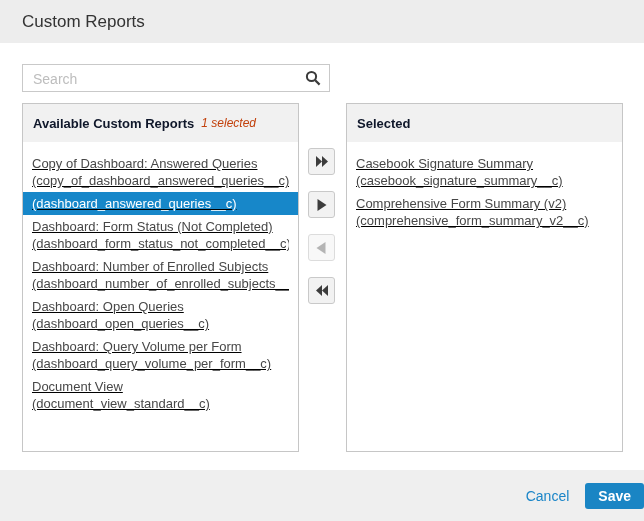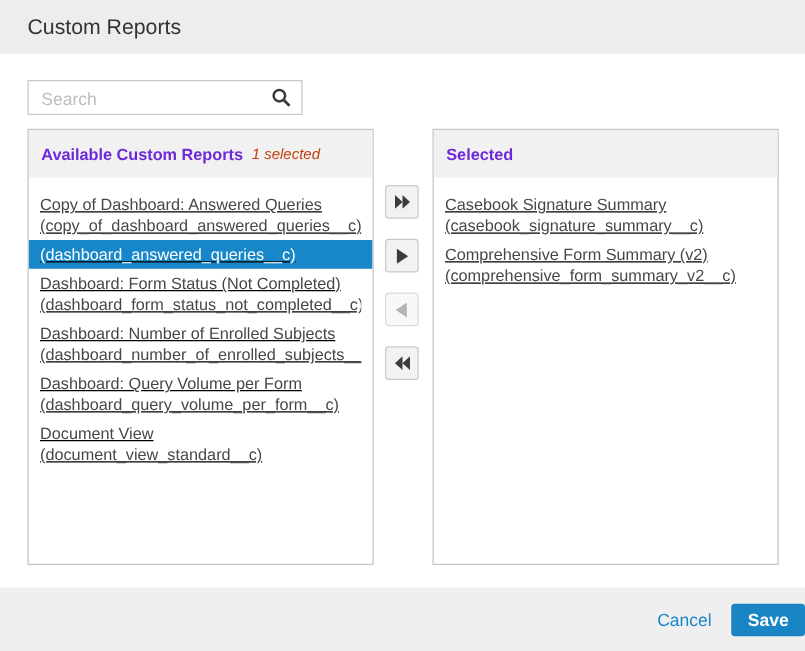--- a/index.html
+++ b/index.html
@@ -15,21 +15,21 @@
     position: absolute; top: 0; left: 0; right: 0; height: 43px;
     background: #ededed;
   }
   .dialog-title {
     margin: 0; padding: 12px 0 0 22px;
     font-size: 17px; font-weight: 400; color: #333333;
   }
 
   
   .search-box {
-    position: absolute; left: 22px; top: 64px; width: 220px; height: 28px;
+    position: absolute; left: 22px; top: 64px; width: 308px; height: 28px;
     border: 1px solid #c9c9c9; background: #ffffff; box-sizing: border-box;
   }
   .search-input {
     border: none; outline: none; background: transparent;
     width: 232px; height: 24px; margin: 1px 0 0 8px;
     font-family: "Liberation Sans", sans-serif;
     font-size: 14px; color: #333333;
   }
   .search-input::placeholder { color: #bdbdbd; opacity: 1; }
   .search-icon { position: absolute; right: 8px; top: 5px; width: 16px; height: 16px; }
@@ -39,21 +39,21 @@
     position: absolute; top: 103px; width: 277px; height: 349px;
     border: 1px solid #c6c6c6; background: #ffffff;
     box-sizing: border-box; overflow: hidden;
   }
   .panel-available { left: 22px; }
   .panel-selected  { left: 346px; }
   .panel-header {
     height: 38px; background: #f1f1f1;
     display: flex; align-items: center; padding: 0 10px; box-sizing: border-box;
   }
-  .panel-title { font-size: 13px; font-weight: bold; color: #6d28d9; }
+  .panel-title { font-size: 13px; font-weight: bold; color: #0f172a; }
   .selection-count { font-size: 12px; font-style: italic; color: #c2410c; margin-left: 7px; }
   .panel-list { padding-top: 10px; text-decoration: underline; }
   .list-item { padding: 3px 9px; cursor: pointer; }
   .item-name, .item-code {
     font-size: 13px; line-height: 17px; color: #474747;
     white-space: nowrap; overflow: hidden;
   }
   .list-item.selected { background: #1787c9; }
   .list-item.selected .item-name, .list-item.selected .item-code { color: #ffffff; }
 
@@ -122,20 +122,24 @@
     </div>
     <div class="list-item">
       <div class="item-name">Dashboard: Form Status (Not Completed)</div>
       <div class="item-code">(dashboard_form_status_not_completed__c)</div>
     </div>
     <div class="list-item">
       <div class="item-name">Dashboard: Number of Enrolled Subjects</div>
       <div class="item-code">(dashboard_number_of_enrolled_subjects__c)</div>
     </div>
     <div class="list-item">
+      <div class="item-name">Dashboard: Open Queries</div>
+      <div class="item-code">(dashboard_open_queries__c)</div>
+    </div>
+    <div class="list-item">
       <div class="item-name">Dashboard: Query Volume per Form</div>
       <div class="item-code">(dashboard_query_volume_per_form__c)</div>
     </div>
     <div class="list-item">
       <div class="item-name">Document View</div>
       <div class="item-code">(document_view_standard__c)</div>
     </div>
   </div>
 </div>
 

